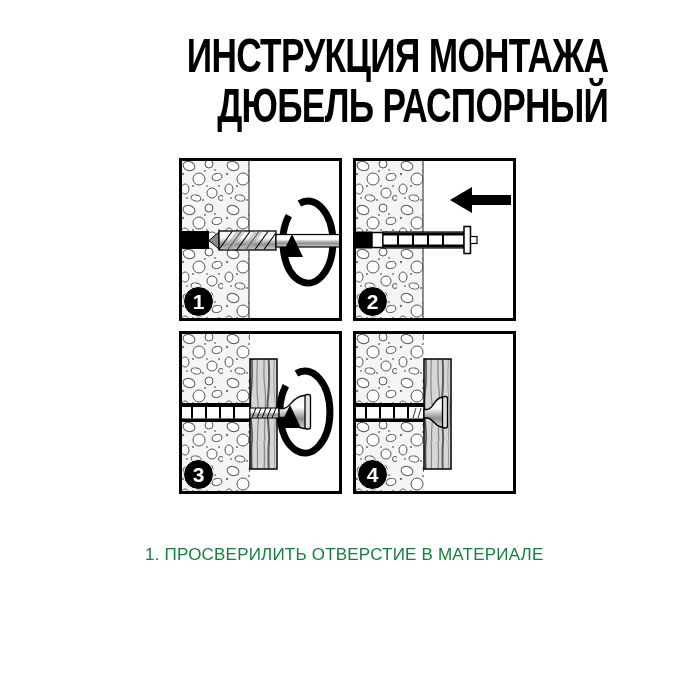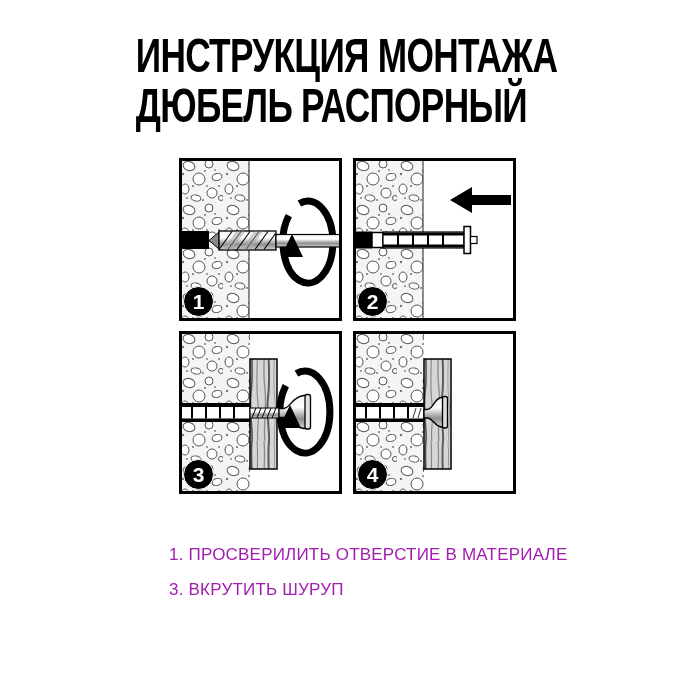--- a/index.html
+++ b/index.html
@@ -1,34 +1,34 @@
 <!DOCTYPE html>
 <html><head>
 <meta charset="utf-8">
 <style>
   html,body{margin:0;padding:0;background:#fff;}
   .page{position:relative;width:700px;height:700px;background:#ffffff;overflow:hidden;
         font-family:"Liberation Sans",sans-serif;color:#000;}
   
-  .title{position:absolute;top:30px;left:0;right:0;text-align:left;padding-left:44px;}
+  .title{position:absolute;top:30px;left:0;right:0;text-align:right;padding-left:44px;}
   .title-line{display:block;font-size:49px;line-height:50px;font-weight:bold;
               letter-spacing:-1px;white-space:nowrap;transform:scaleX(0.72);
               transform-origin:50% 50%;}
   
   .grid{position:absolute;left:179px;top:158px;display:grid;
         grid-template-columns:163px 163px;grid-template-rows:163px 163px;
         column-gap:11px;row-gap:10px;}
   .panel{position:relative;width:163px;height:163px;}
   .panel svg{display:block;width:163px;height:163px;}
   .badge{position:absolute;left:4px;bottom:4px;width:31px;height:31px;border-radius:50%;
          background:#000;color:#fff;font-weight:bold;font-size:21px;
          display:flex;align-items:center;justify-content:center;
          border:1.5px solid #fff;box-sizing:border-box;}
   
-  .steps{position:absolute;left:145px;top:545px;font-size:17px;color:#a21caf;margin-left:24px;}
+  .steps{position:absolute;left:145px;top:545px;font-size:17px;color:#15803d;}
   .step{margin-bottom:15px;white-space:nowrap;letter-spacing:0.2px;}
   .step .num{margin-right:5px;}
   .defs-holder{position:absolute;width:0;height:0;overflow:hidden;}
 </style>
 </head>
 <body>
 
 <svg class="defs-holder" aria-hidden="true">
   <defs>
     <pattern id="concrete" width="44" height="44" patternUnits="userSpaceOnUse">
@@ -190,18 +190,15 @@
       </svg>
       <div class="badge">4</div>
     </div>
 
   </div>
 
   <div class="steps">
     <div class="step">
       <span class="num">1.</span><span>ПРОСВЕРИЛИТЬ ОТВЕРСТИЕ В МАТЕРИАЛЕ</span>
     </div>
-    <div class="step">
-      <span class="num">3.</span><span>ВКРУТИТЬ ШУРУП</span>
-    </div>
   </div>
 
 </div>
 
 </body></html>

